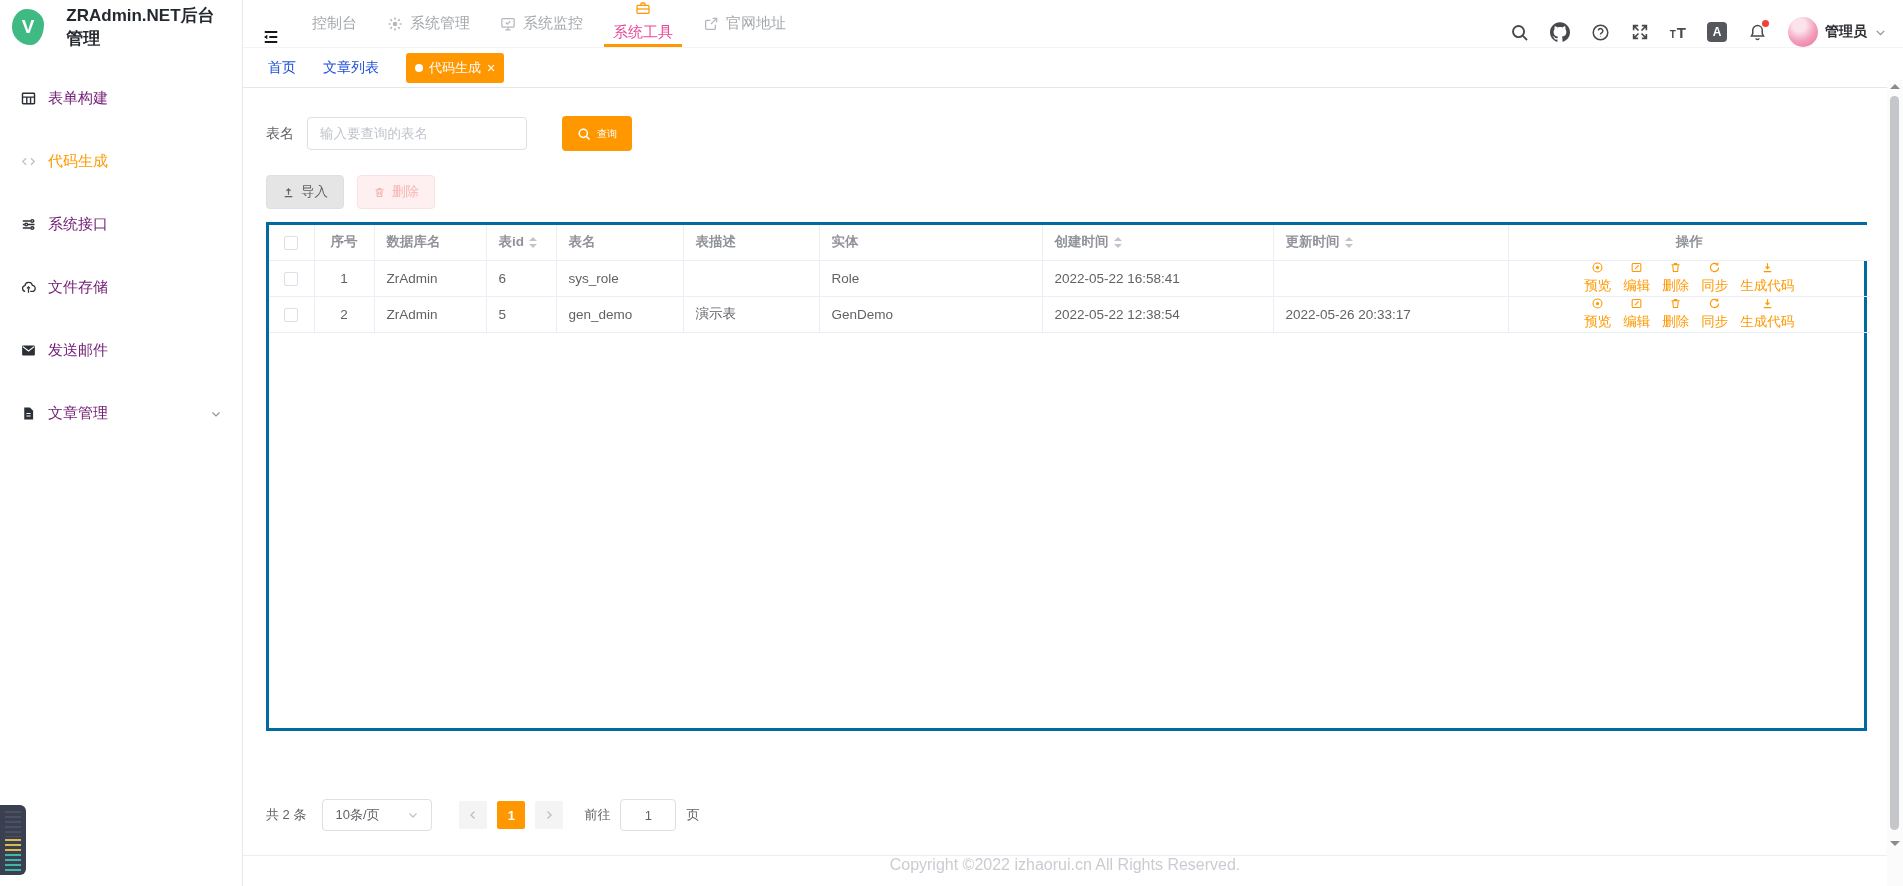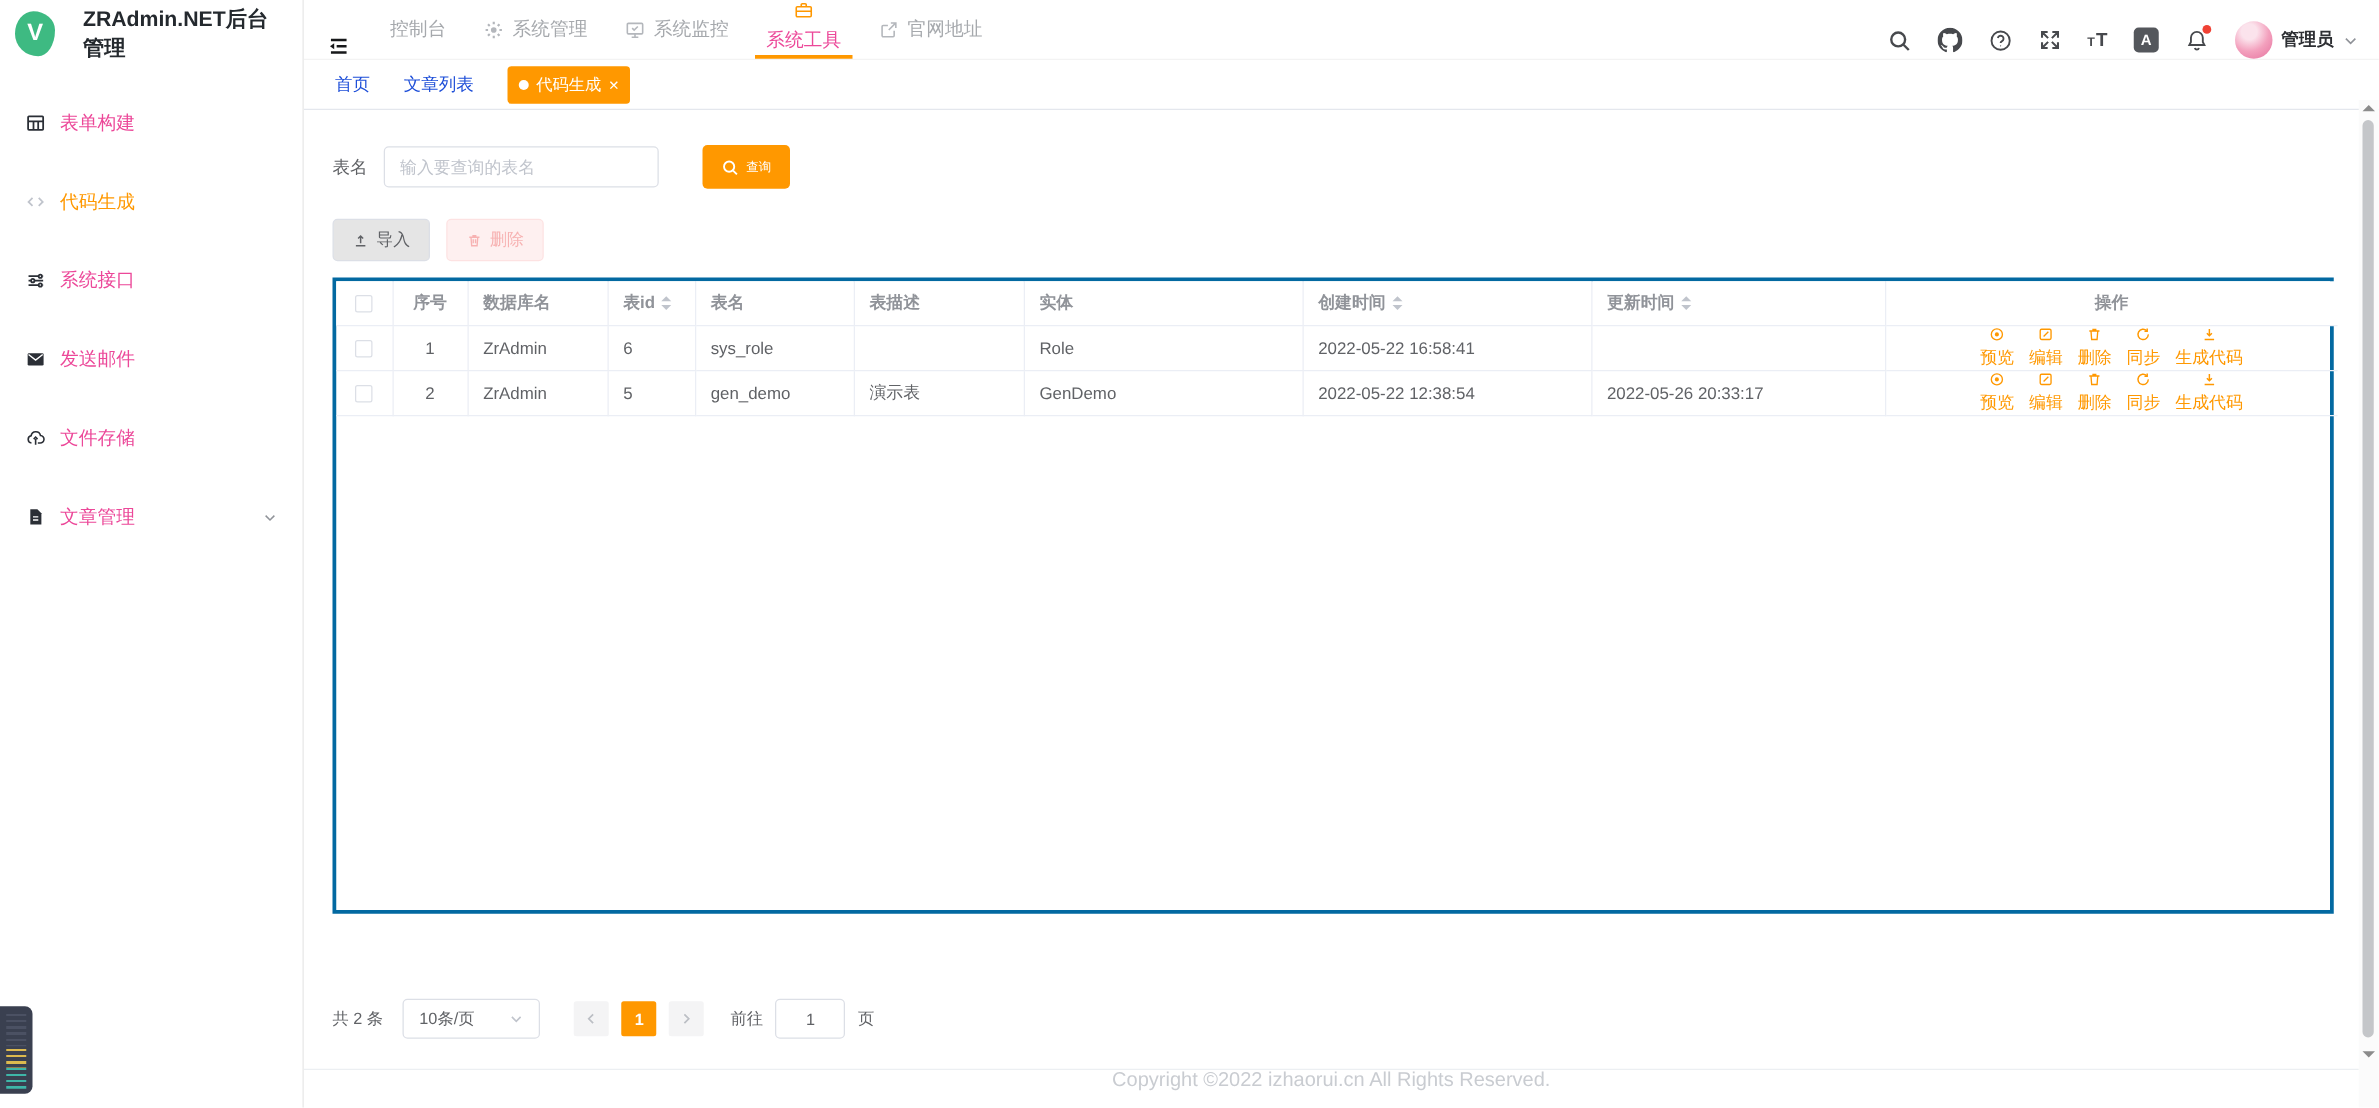--- a/index.html
+++ b/index.html
@@ -10,21 +10,21 @@
   
   .sidebar { position:absolute; left:0; top:0; bottom:0; width:243px; background:#fff;
     border-right:1px solid #e8e8e8; z-index:6; }
   .logo-row { display:flex; align-items:center; gap:11px; height:53px; padding:0 12px; }
   .logo-blob { width:36px; height:36px; background:#3eba82; color:#fff; font-weight:bold;
     font-size:19px; display:flex; align-items:center; justify-content:center;
     border-radius:46% 54% 42% 58% / 50% 42% 58% 50%; }
   .app-title { font-size:17px; font-weight:bold; color:#24292e;margin-left:11px; }
   .menu { padding-top:14px; }
   .menu-item { display:flex; align-items:center; gap:11px; height:63px; padding:0 20px;
-    font-size:15px; color:#ec4899; cursor:pointer; }
+    font-size:15px; color:#701a75; cursor:pointer; }
   .menu-item .mi-icon { color:#2b2f36; }
   .menu-item.active { color:#ff9800; }
   .menu-item.active .mi-icon { color:#c0c4cc; }
   .menu-item .chev { margin-left:auto; color:#909399; }
 
   
   .navbar { position:absolute; left:243px; right:0; top:0; height:48px; background:#fff;
     display:flex; align-items:flex-end; border-bottom:1px solid #f3f3f3; z-index:5; }
   .fold-btn { margin-left:18px; color:#17181a; cursor:pointer; }
   .nav-items { display:flex; height:100%; margin-left:16px; }
@@ -176,35 +176,35 @@
             <path d="M4 12h2.7M11.3 12h9.2"></path>
             <circle cx="8.8" cy="12" r="1.9"></circle>
             <path d="M4 17h11M20 17h.5"></path>
             <circle cx="17.3" cy="17" r="1.9"></circle>
           </svg>
       </span>
       <span>系统接口</span>
     </div>
     <div class="menu-item">
       <span class="mi-icon">
+        <svg width="17" height="17" viewBox="0 0 24 24" fill="none" stroke="currentColor" stroke-width="1.8">
+            <path d="M7.3 17.5a4.1 4.1 0 0 1-.4-8.1A5.4 5.4 0 0 1 17.5 9a3.9 3.9 0 0 1-.6 8.5h-2.4"></path>
+            <path d="M12 19.5v-6.5M9.8 13.2L12 11l2.2 2.2"></path>
+          </svg>
+      </span>
+      <span>文件存储</span>
+    </div>
+    <div class="menu-item">
+      <span class="mi-icon">
         <svg width="17" height="17" viewBox="0 0 24 24">
             <rect x="3" y="5" width="18" height="14" rx="1.5" fill="currentColor"></rect>
             <path d="M4 6.5l8 6.2 8-6.2" stroke="#fff" stroke-width="1.6" fill="none"></path>
           </svg>
       </span>
       <span>发送邮件</span>
-    </div>
-    <div class="menu-item">
-      <span class="mi-icon">
-        <svg width="17" height="17" viewBox="0 0 24 24" fill="none" stroke="currentColor" stroke-width="1.8">
-            <path d="M7.3 17.5a4.1 4.1 0 0 1-.4-8.1A5.4 5.4 0 0 1 17.5 9a3.9 3.9 0 0 1-.6 8.5h-2.4"></path>
-            <path d="M12 19.5v-6.5M9.8 13.2L12 11l2.2 2.2"></path>
-          </svg>
-      </span>
-      <span>文件存储</span>
     </div>
     <div class="menu-item">
       <span class="mi-icon">
         <svg width="17" height="17" viewBox="0 0 24 24">
             <path d="M6 3.5h8l4.5 4.5v12.5H6z" fill="currentColor"></path>
             <path d="M9 12h6M9 15.5h6" stroke="#fff" stroke-width="1.6"></path>
           </svg>
       </span>
       <span>文章管理</span>
       <span class="chev">

